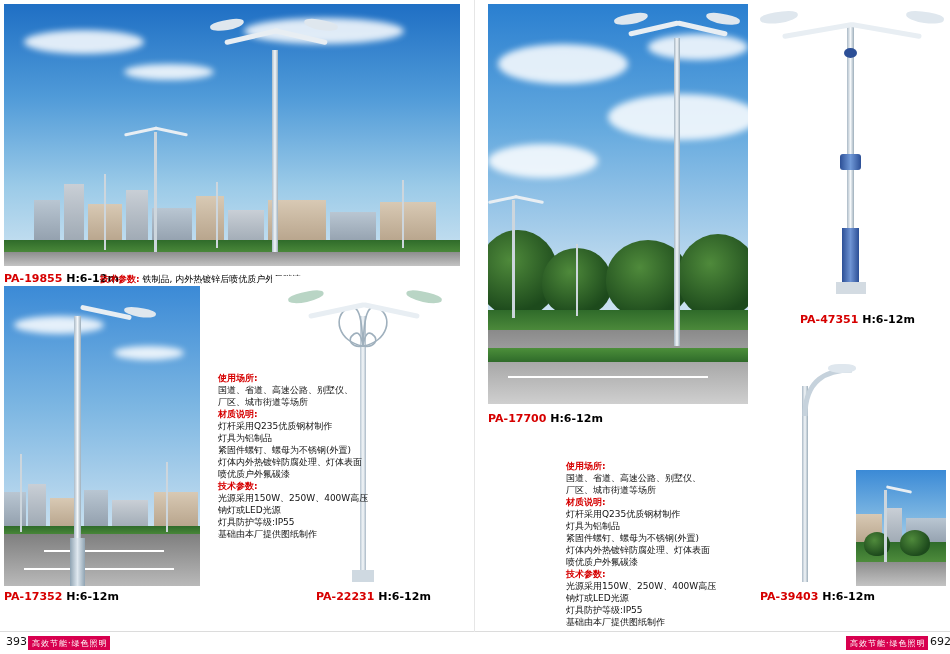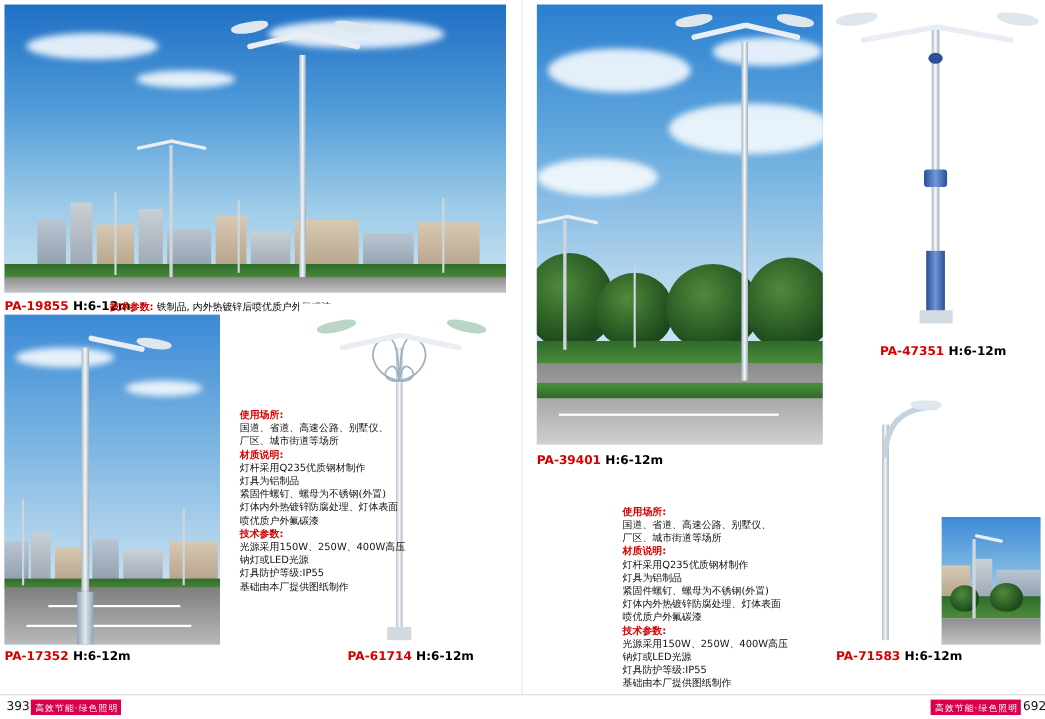--- a/index.html
+++ b/index.html
@@ -135,21 +135,21 @@
       </g>
     </svg>
     <div class="arm" style="left:36px;top:32px;width:58px;height:5px;transform:rotate(-12deg);"></div>
     <div class="arm" style="left:90px;top:32px;width:58px;height:5px;transform:rotate(12deg);"></div>
     <div class="lamp" style="left:16px;top:16px;width:36px;height:10px;transform:rotate(-12deg);background:#b9d5c5;"></div>
     <div class="lamp" style="left:134px;top:16px;width:36px;height:10px;transform:rotate(12deg);background:#b9d5c5;"></div>
     <div style="position:absolute;left:80px;top:294px;width:22px;height:12px;background:#cfd9e1;"></div>
   </div>
 
   <div class="caption" style="left:316px;top:590px;">
-    <span>PA-61714</span>
+    <span>PA-22231</span>
     <span class="h">H:6-12m</span>
   </div>
 
   <div class="spec" style="left:218px;top:372px;">
     <div class="red">使用场所:</div>
     <div>国道、省道、高速公路、别墅仪、</div>
     <div>厂区、城市街道等场所</div>
     <div class="red">材质说明:</div>
     <div>灯杆采用Q235优质钢材制作</div>
     <div>灯具为铝制品</div>
@@ -185,21 +185,21 @@
     <div class="lamp" style="left:126px;top:10px;width:34px;height:10px;transform:rotate(-10deg);"></div>
     <div class="lamp" style="left:218px;top:10px;width:34px;height:10px;transform:rotate(10deg);"></div>
 
     <div class="pole dark" style="left:24px;top:196px;width:3px;height:118px;"></div>
     <div class="arm" style="left:0px;top:194px;width:30px;height:3px;transform:rotate(-12deg);"></div>
     <div class="arm" style="left:26px;top:194px;width:30px;height:3px;transform:rotate(12deg);"></div>
     <div class="pole dark" style="left:88px;top:240px;width:2px;height:72px;"></div>
   </div>
 
   <div class="caption" style="left:488px;top:412px;">
-    <span>PA-39401</span>
+    <span>PA-17700</span>
     <span class="h">H:6-12m</span>
   </div>
 
   <div class="photo" style="left:756px;top:4px;width:190px;height:300px;background:#ffffff;">
     <div class="pole" style="left:91px;top:22px;width:7px;height:252px;background:linear-gradient(90deg,#aab9c6,#f5f8fa,#9cadba);"></div>
     <div style="position:absolute;left:86px;top:224px;width:17px;height:56px;background:linear-gradient(90deg,#2c4f96,#6f94d4,#2c4f96);"></div>
     <div style="position:absolute;left:84px;top:150px;width:21px;height:16px;background:linear-gradient(90deg,#2c4f96,#7099d8,#2c4f96);border-radius:3px;"></div>
     <div style="position:absolute;left:88px;top:44px;width:13px;height:10px;background:#2c4f96;border-radius:50%;"></div>
     <div class="arm" style="left:26px;top:24px;width:72px;height:5px;transform:rotate(-10deg);"></div>
     <div class="arm" style="left:94px;top:24px;width:72px;height:5px;transform:rotate(10deg);"></div>
@@ -228,21 +228,21 @@
     <div class="bldg b3" style="left:50px;top:48px;width:40px;height:30px;"></div>
     <div class="grass" style="left:0;top:72px;right:0;height:20px;"></div>
     <div class="tree" style="left:8px;top:62px;width:26px;height:24px;"></div>
     <div class="tree" style="left:44px;top:60px;width:30px;height:26px;"></div>
     <div class="road" style="top:92px;height:24px;"></div>
     <div class="pole dark" style="left:28px;top:20px;width:3px;height:72px;"></div>
     <div class="arm" style="left:30px;top:18px;width:26px;height:3px;transform:rotate(12deg);"></div>
   </div>
 
   <div class="caption" style="left:760px;top:590px;">
-    <span>PA-71583</span>
+    <span>PA-39403</span>
     <span class="h">H:6-12m</span>
   </div>
 
   <div class="spec" style="left:566px;top:460px;">
     <div class="red">使用场所:</div>
     <div>国道、省道、高速公路、别墅仪、</div>
     <div>厂区、城市街道等场所</div>
     <div class="red">材质说明:</div>
     <div>灯杆采用Q235优质钢材制作</div>
     <div>灯具为铝制品</div>

